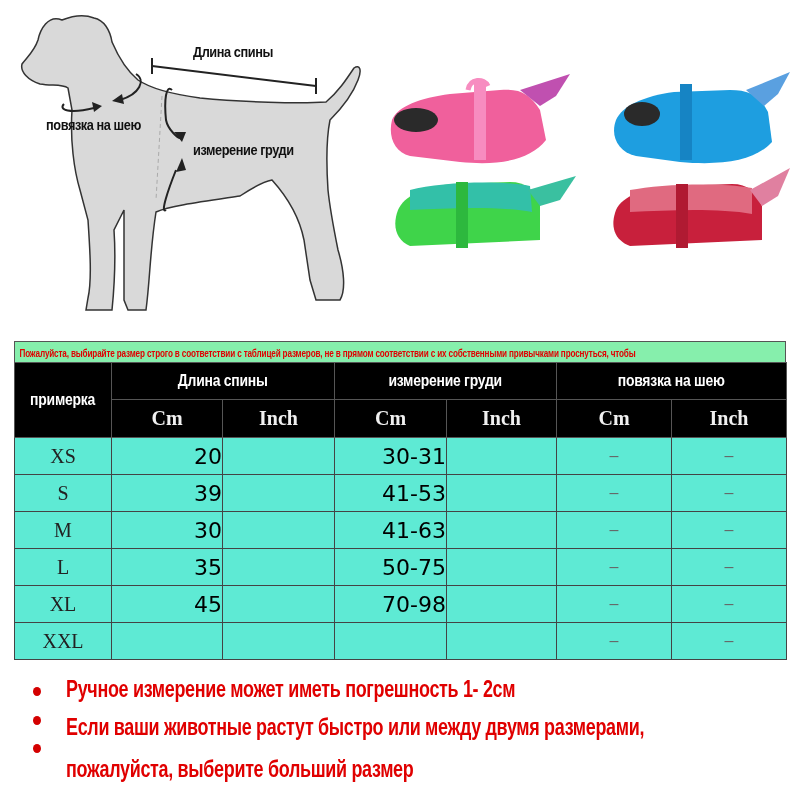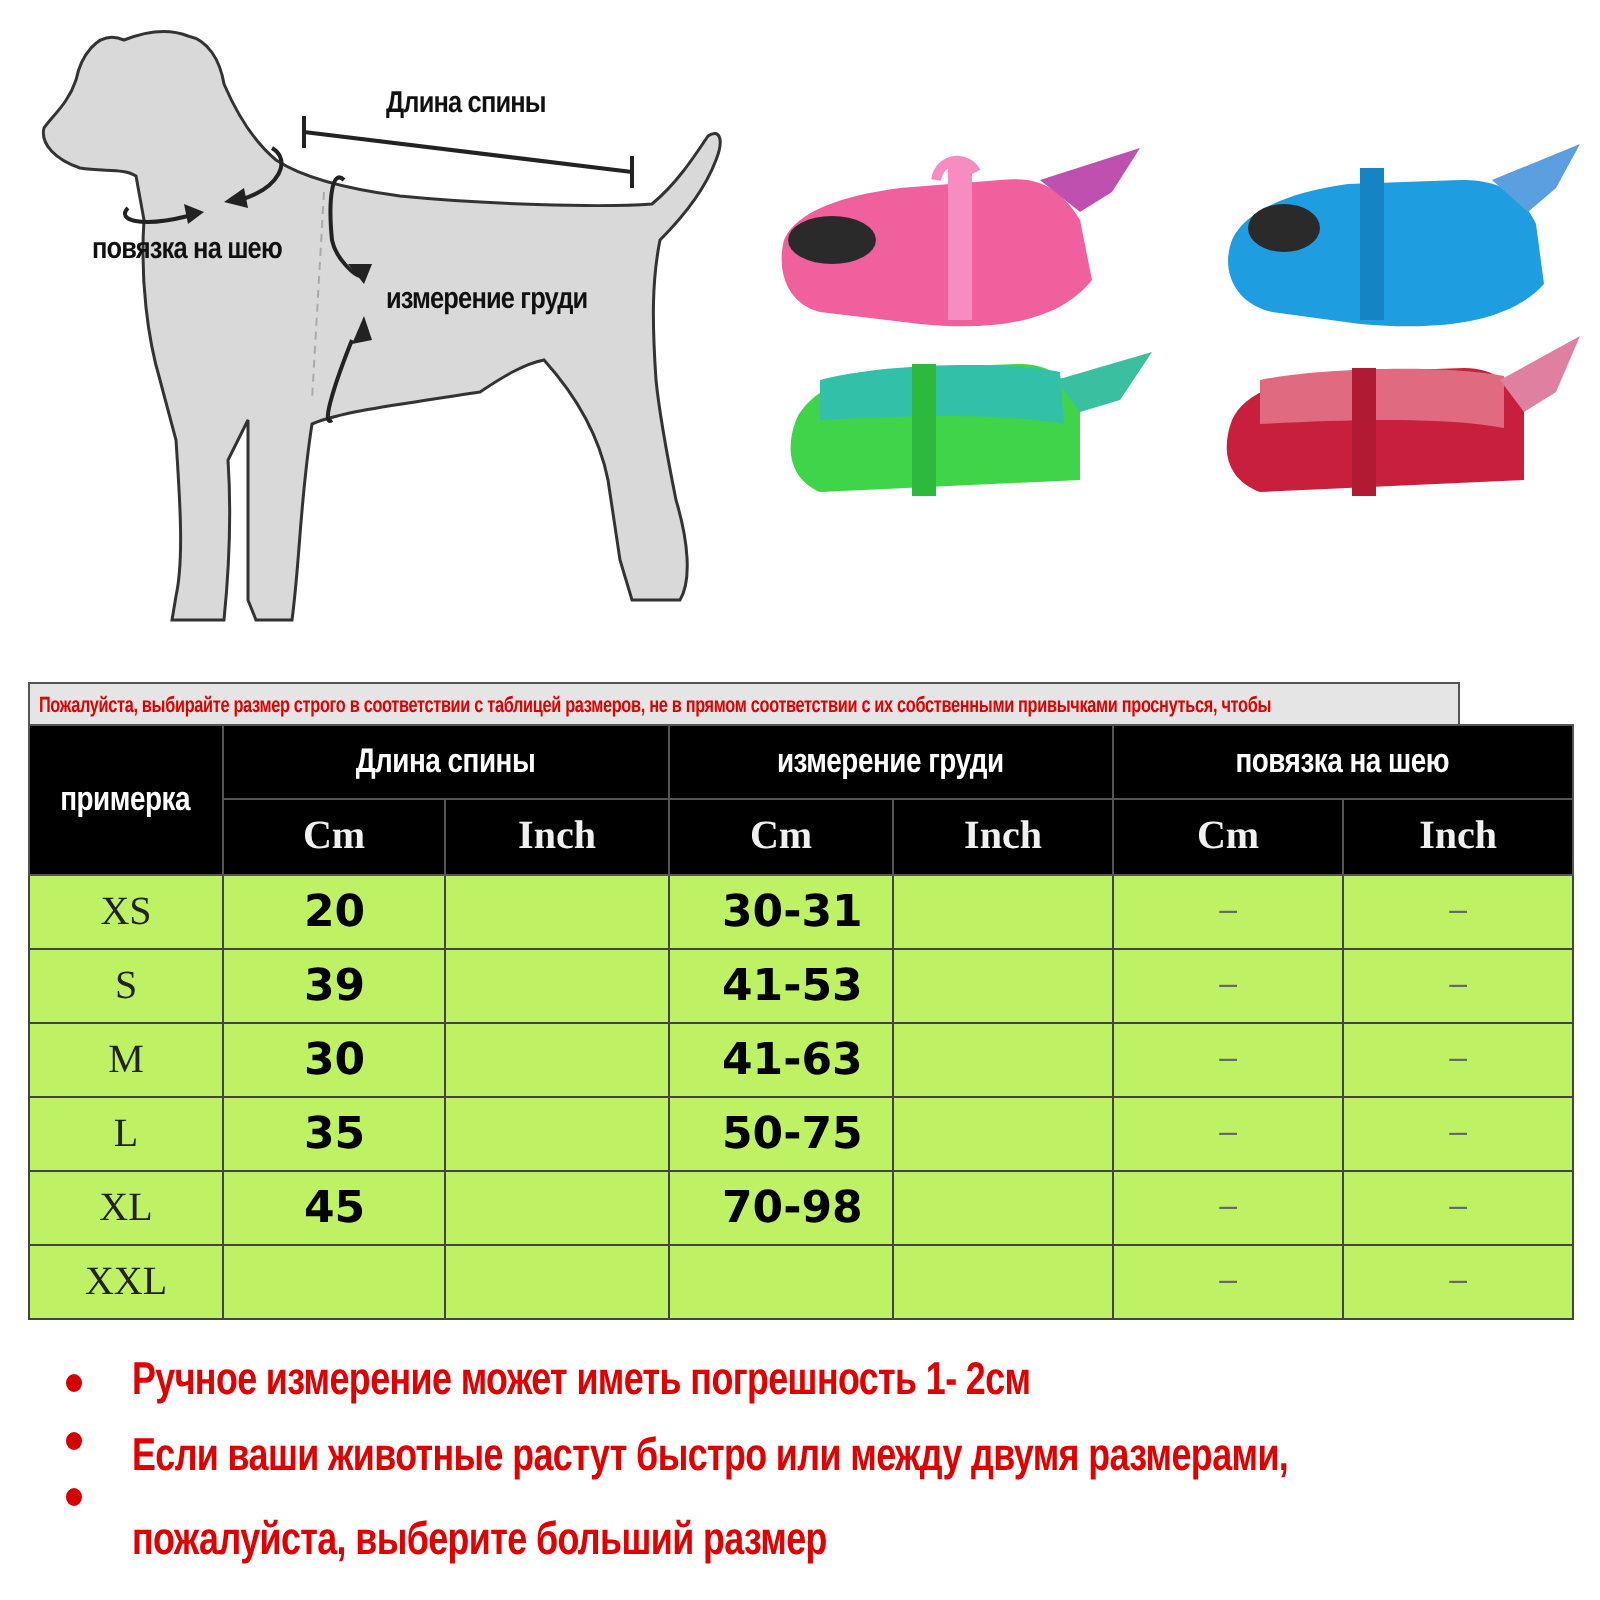--- a/index.html
+++ b/index.html
@@ -16,22 +16,22 @@
   }
   .lbl-back { left: 193px; top: 43px; }
   .lbl-neck { left: 46px; top: 116px; }
   .lbl-chest { left: 193px; top: 141px; }
 
   .vests { position: absolute; left: 380px; top: 50px; width: 420px; height: 200px; }
   .vests svg { position: absolute; left: 0; top: 0; }
 
   
   .note-box {
-    position: absolute; left: 14px; top: 341px; width: 716px; height: 22px;
-    border: 1px solid #555; border-bottom: none; background: #e5e5e5;
+    position: absolute; left: 14px; top: 341px; width: 772px; height: 22px;
+    border: 1px solid #555; border-bottom: none; background: #86efac;
     display: flex; align-items: center; overflow: hidden;
   }
   .note-text {
     color: #e00000; font-weight: bold; font-size: 11px; white-space: nowrap;
     transform: scaleX(0.74); transform-origin: left center; padding-left: 6px;
     letter-spacing: -0.2px;
   }
 
   table.size-table {
     position: absolute; left: 14px; top: 362px; width: 772px;
@@ -55,29 +55,29 @@
   }
   .size-table th.grp span, .size-table th.rowhead span {
     display: inline-block; transform: scaleX(0.82); letter-spacing: -0.3px;
   }
   .size-table th.rowhead { font-size: 17px; font-weight: bold; margin-left: 25px; }
   .size-table th.unit {
     height: 38px; font-weight: bold; font-size: 20px;
     font-family: "Liberation Serif", serif; color: #f0f0f0;
   }
   .size-table td {
-    height: 37px; border: 1px solid #444; background: #bef264; text-align: center;
+    height: 37px; border: 1px solid #444; background: #5eead4; text-align: center;
     vertical-align: middle; color: #111;
   }
   .size-table td.size {
     font-family: "Liberation Serif", serif; font-size: 20px; color: #222;
   }
   .size-table td.val {
-    font-family: "DejaVu Sans", sans-serif; font-size: 22px; text-align: left;
-    padding-left: 40px; color: #000; font-weight: bold;
+    font-family: "DejaVu Sans", sans-serif; font-size: 22px; text-align: right;
+    padding-left: 40px; color: #000;
   }
   .size-table td.val.chest { padding-left: 26px; }
   .size-table td.dash { font-size: 16px; color: #666; }
 
   
   .bullets { position: absolute; left: 0; top: 672px; width: 768px; height: 128px; }
   .bullet-dot {
     position: absolute; width: 8px; height: 9px; border-radius: 50%;
     background: #d40000;
   }

